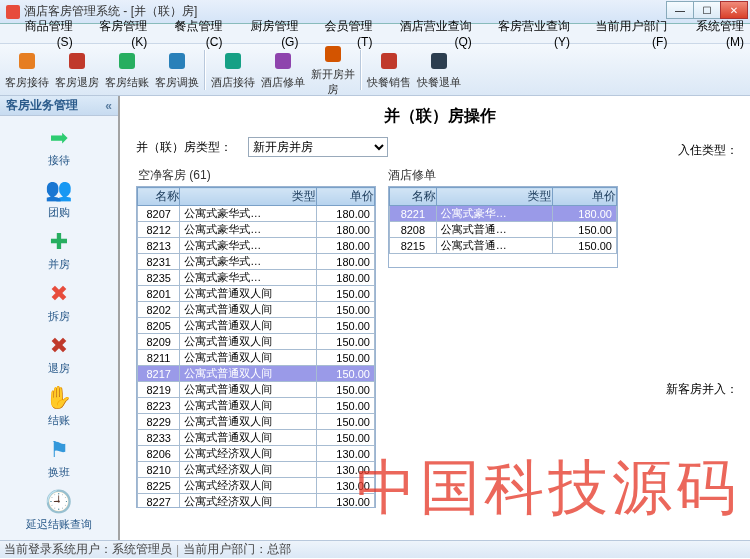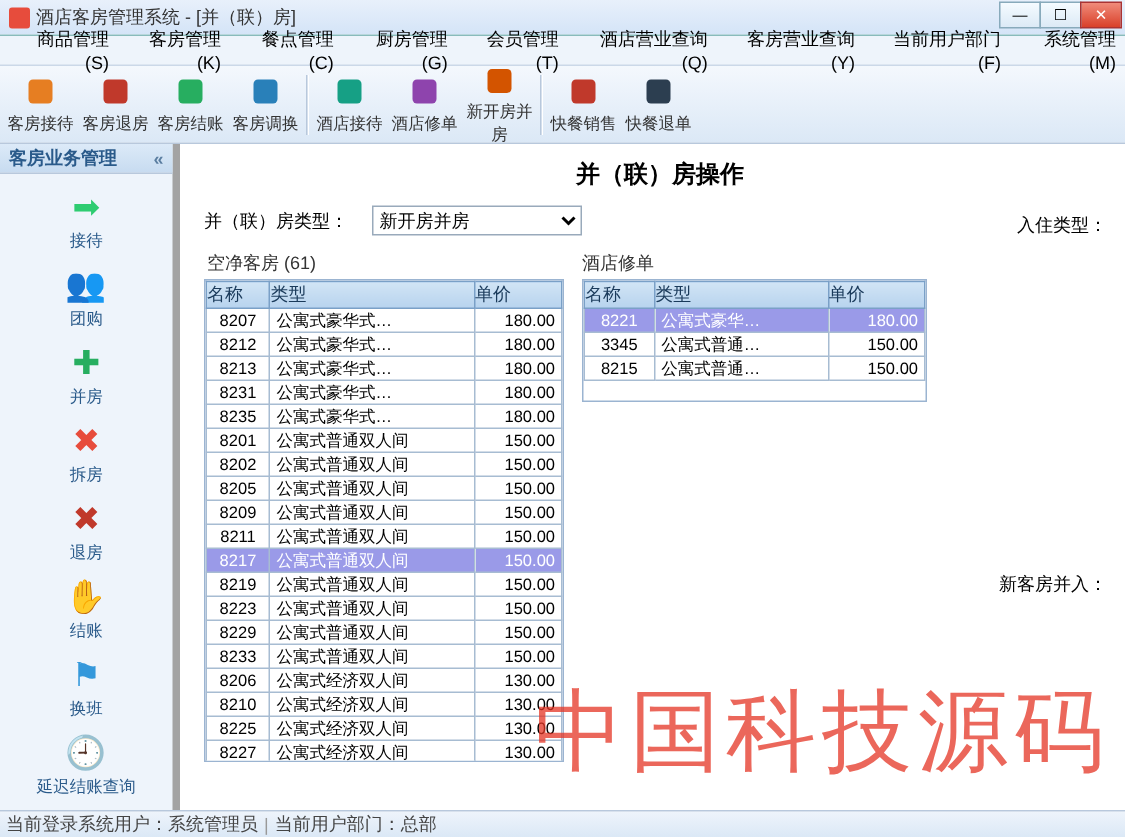--- a/index.html
+++ b/index.html
@@ -19,21 +19,21 @@
 
 
 .toolbar { height: 52px; background: linear-gradient(#f4f8fd,#dbe8f6); border-bottom: 1px solid #b8c8dc; display: flex; align-items: center; padding-left: 2px; }
 .tool-btn { width: 50px; height: 48px; display: flex; flex-direction: column; align-items: center; justify-content: center; cursor: pointer; border: 1px solid transparent; }
 .tool-ico { width: 24px; height: 24px; display: flex; align-items: center; justify-content: center; }
 .tool-lbl { font-size: 11px; margin-top: 2px; color: #333; text-align: center; }
 .tool-sep { width: 2px; height: 40px; border-left: 1px solid #b8c8dc; border-right: 1px solid #fff; margin: 0 2px; }
 
 
 .main { display: flex; height: 444px; }
-.sidebar { width: 120px; background: #eef4fb; border-right: 5px solid #a3a3a3; }
+.sidebar { width: 120px; background: #eef4fb; border-right: 2px solid #a3a3a3; }
 .side-header { height: 20px; background: linear-gradient(#dceaf8,#c7dbf0); display: flex; align-items: center; padding: 0 6px; border-bottom: 1px solid #b8c8dc; font-weight: bold; color: #2a5a8a; justify-content: space-between; }
 .side-collapse { color: #5a7da0; cursor: pointer; }
 .side-items { padding: 4px 0; }
 .side-item { height: 52px; display: flex; flex-direction: column; align-items: center; justify-content: center; cursor: pointer; }
 .side-item .sico { width: 26px; height: 26px; display: flex; align-items: center; justify-content: center; }
 .side-item .slbl { font-size: 11px; margin-top: 2px; color: #2a5a8a; }
 
 .content { flex: 1; position: relative; padding: 6px 6px 0 16px; background: #fff; }
 .page-title { text-align: center; font-size: 16px; font-weight: bold; padding: 4px 0 10px; }
 .form-row { display: flex; align-items: center; margin-bottom: 10px; }
@@ -41,21 +41,21 @@
 .form-select { width: 140px; height: 20px; border: 1px solid #9ab; background: #fff; }
 .right-label { position: absolute; right: 12px; top: 46px; }
 .right-label2 { position: absolute; right: 12px; top: 285px; }
 
 .tables { display: flex; gap: 10px; }
 .table-box { border: 1px solid #9bb4d1; }
 .left-box { width: 240px; }
 .right-box { width: 230px; margin-left: 2px; }
 .tbox-title { padding: 0 0 2px 2px; color: #333; }
 .grid { width: 100%; border-collapse: collapse; }
-.grid th { background: linear-gradient(#d1e4f5,#b7d3ee); border: 1px solid #7aa0c7; height: 18px; font-weight: normal; color: #1a3a5a; text-align: left; }
+.grid th { background: linear-gradient(#d1e4f5,#b7d3ee); border: 1px solid #7aa0c7; height: 18px; font-weight: normal; color: #1a3a5a; text-align: right; }
 .grid td { border: 1px solid #a7bcd2; height: 16px; text-align: center; background: #fff; padding: 0 2px; font-size: 11px; white-space: nowrap; overflow: hidden; }
 .grid td.tl { text-align: left; padding-left: 4px; }
 .grid td.tr { text-align: right; padding-right: 4px; }
 .grid tr.sel td { background: #9a9ae8; color: #fff; }
 .grid-wrap { height: 320px; overflow: hidden; }
 .right-box .grid-wrap { height: 80px; }
 
 
 .status-bar { height: 18px; background: linear-gradient(#eef4fb,#dbe8f6); border-top: 1px solid #b8c8dc; display: flex; align-items: center; padding-left: 4px; font-size: 11px; color: #444; }
 .status-sep { margin: 0 4px; color: #999; }
@@ -344,21 +344,21 @@
                     <th>单价</th>
                   </tr>
                 </thead>
               <tbody id="rtb">
                   <tr class="sel">
                     <td>8221</td>
                     <td class="tl">公寓式豪华…</td>
                     <td class="tr">180.00</td>
                   </tr>
                   <tr>
-                    <td>3345</td>
+                    <td>8208</td>
                     <td class="tl">公寓式普通…</td>
                     <td class="tr">150.00</td>
                   </tr>
                   <tr>
                     <td>8215</td>
                     <td class="tl">公寓式普通…</td>
                     <td class="tr">150.00</td>
                   </tr>
                 </tbody>
             </table>

